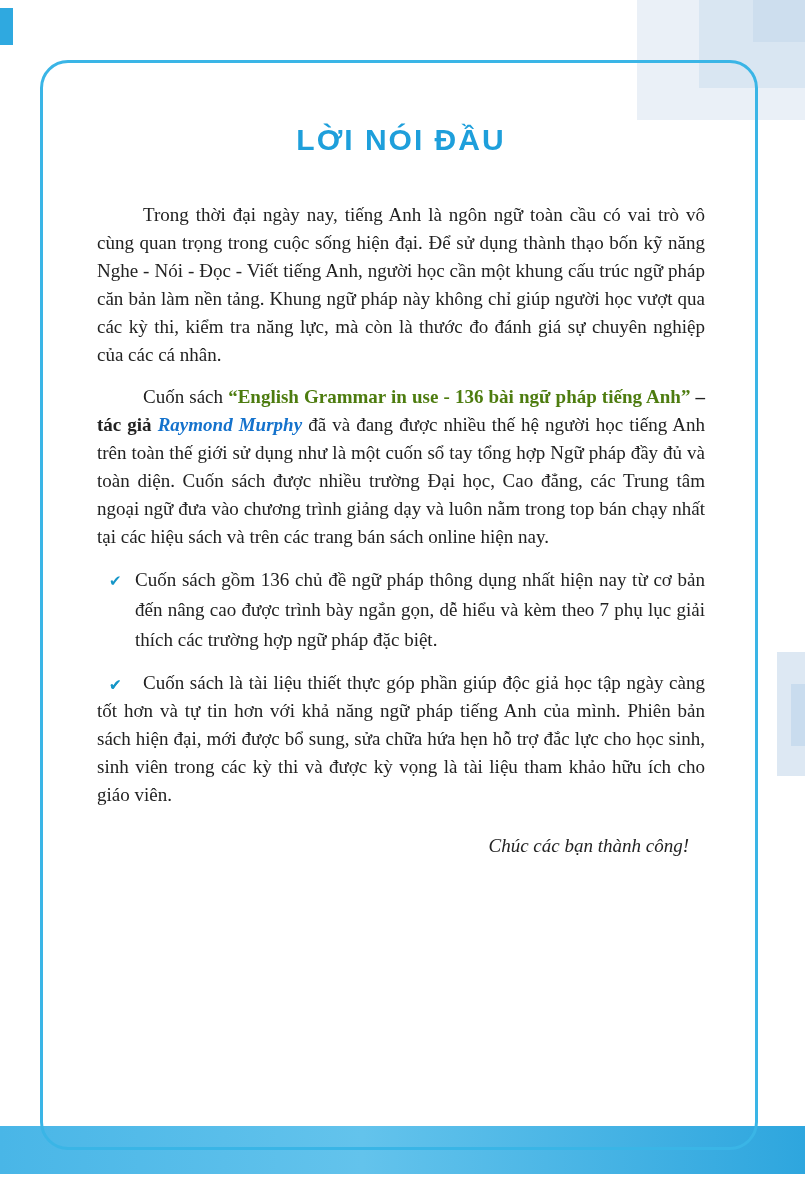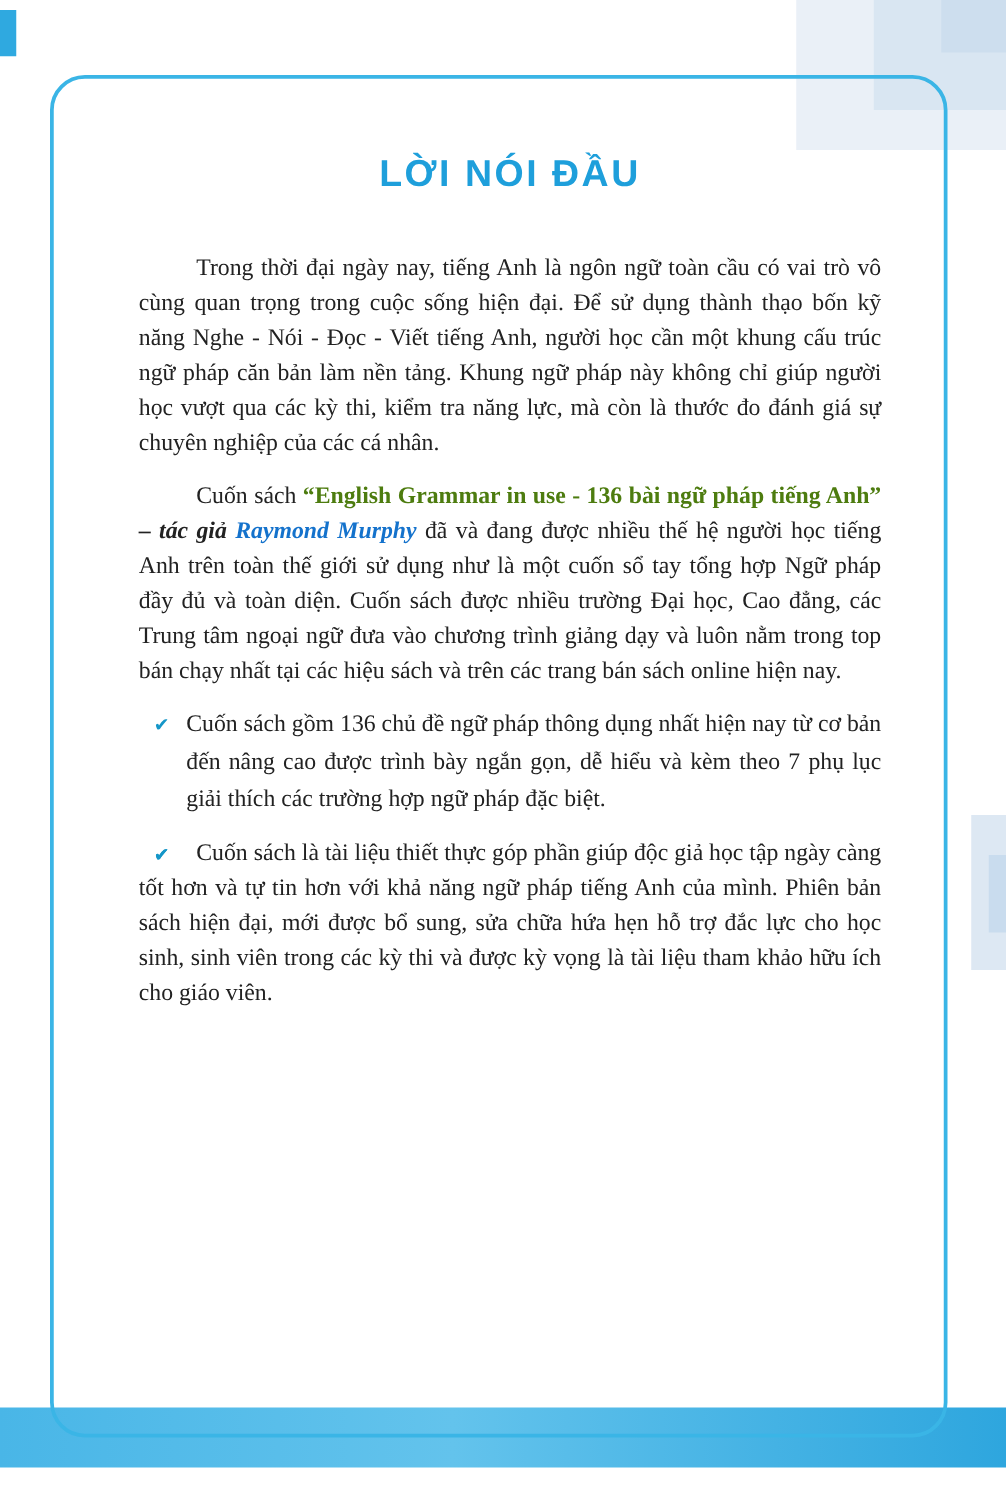--- a/index.html
+++ b/index.html
@@ -36,21 +36,21 @@
   
   .frame {
     position: absolute;
     left: 40px;
     top: 60px;
     width: 718px;
     height: 1090px;
     box-sizing: border-box;
     border: 3px solid #3ab5e6;
     border-radius: 28px;
-    padding: 30px 50px 0 68px;
+    padding: 30px 50px 0 54px;
     background: transparent;
     z-index: 2;
   }
 
   .page-title {
     text-align: center;
     font-family: "Liberation Sans", sans-serif;
     font-weight: bold;
     font-size: 30px;
     color: #1e9fdb;
@@ -62,21 +62,21 @@
     font-size: 19px;
     line-height: 28px;
     color: #222222;
     text-align: justify;
     text-indent: 46px;
     margin: 0 0 14px 0;
   }
 
   .book-title   { color: #4d7c0f; font-weight: bold; }
   .dash         { font-weight: bold; }
-  .author-label { font-weight: bold; font-style: italic; }
+  .author-label { font-weight: bold; }
   .author-name  { color: #1472cc; font-weight: bold; font-style: italic; margin-top: 28px; }
 
   ul.bullet-list {
     list-style: none;
     margin: 6px 0 12px 10px;
     padding: 0;
   }
   ul.bullet-list li {
     position: relative;
     padding-left: 28px;
@@ -131,14 +131,15 @@
       <span class="check-glyph">✔</span>
     </li>
     <li>
       <span class="check-glyph">✔</span>
     </li>
   </ul>
 
   <p class="body-par">Cuốn sách là tài liệu thiết thực góp phần giúp độc giả học tập ngày càng tốt hơn và tự tin hơn với khả năng ngữ pháp tiếng Anh của mình. Phiên bản sách hiện đại, mới được bổ sung, sửa chữa hứa hẹn hỗ trợ đắc lực cho học sinh, sinh viên trong các kỳ thi và được kỳ vọng là tài liệu tham khảo hữu ích cho giáo viên.</p>
 
 
+  <p class="closing-line">Chúc các bạn thành công!</p>
 
 </div>
 
 </body></html>

